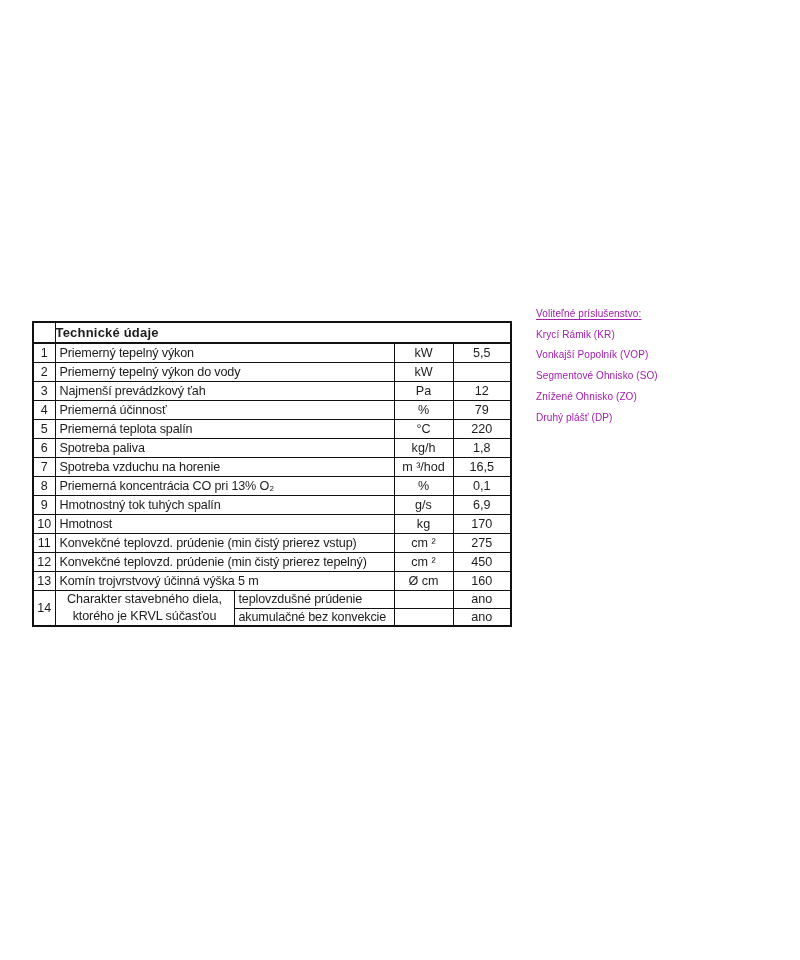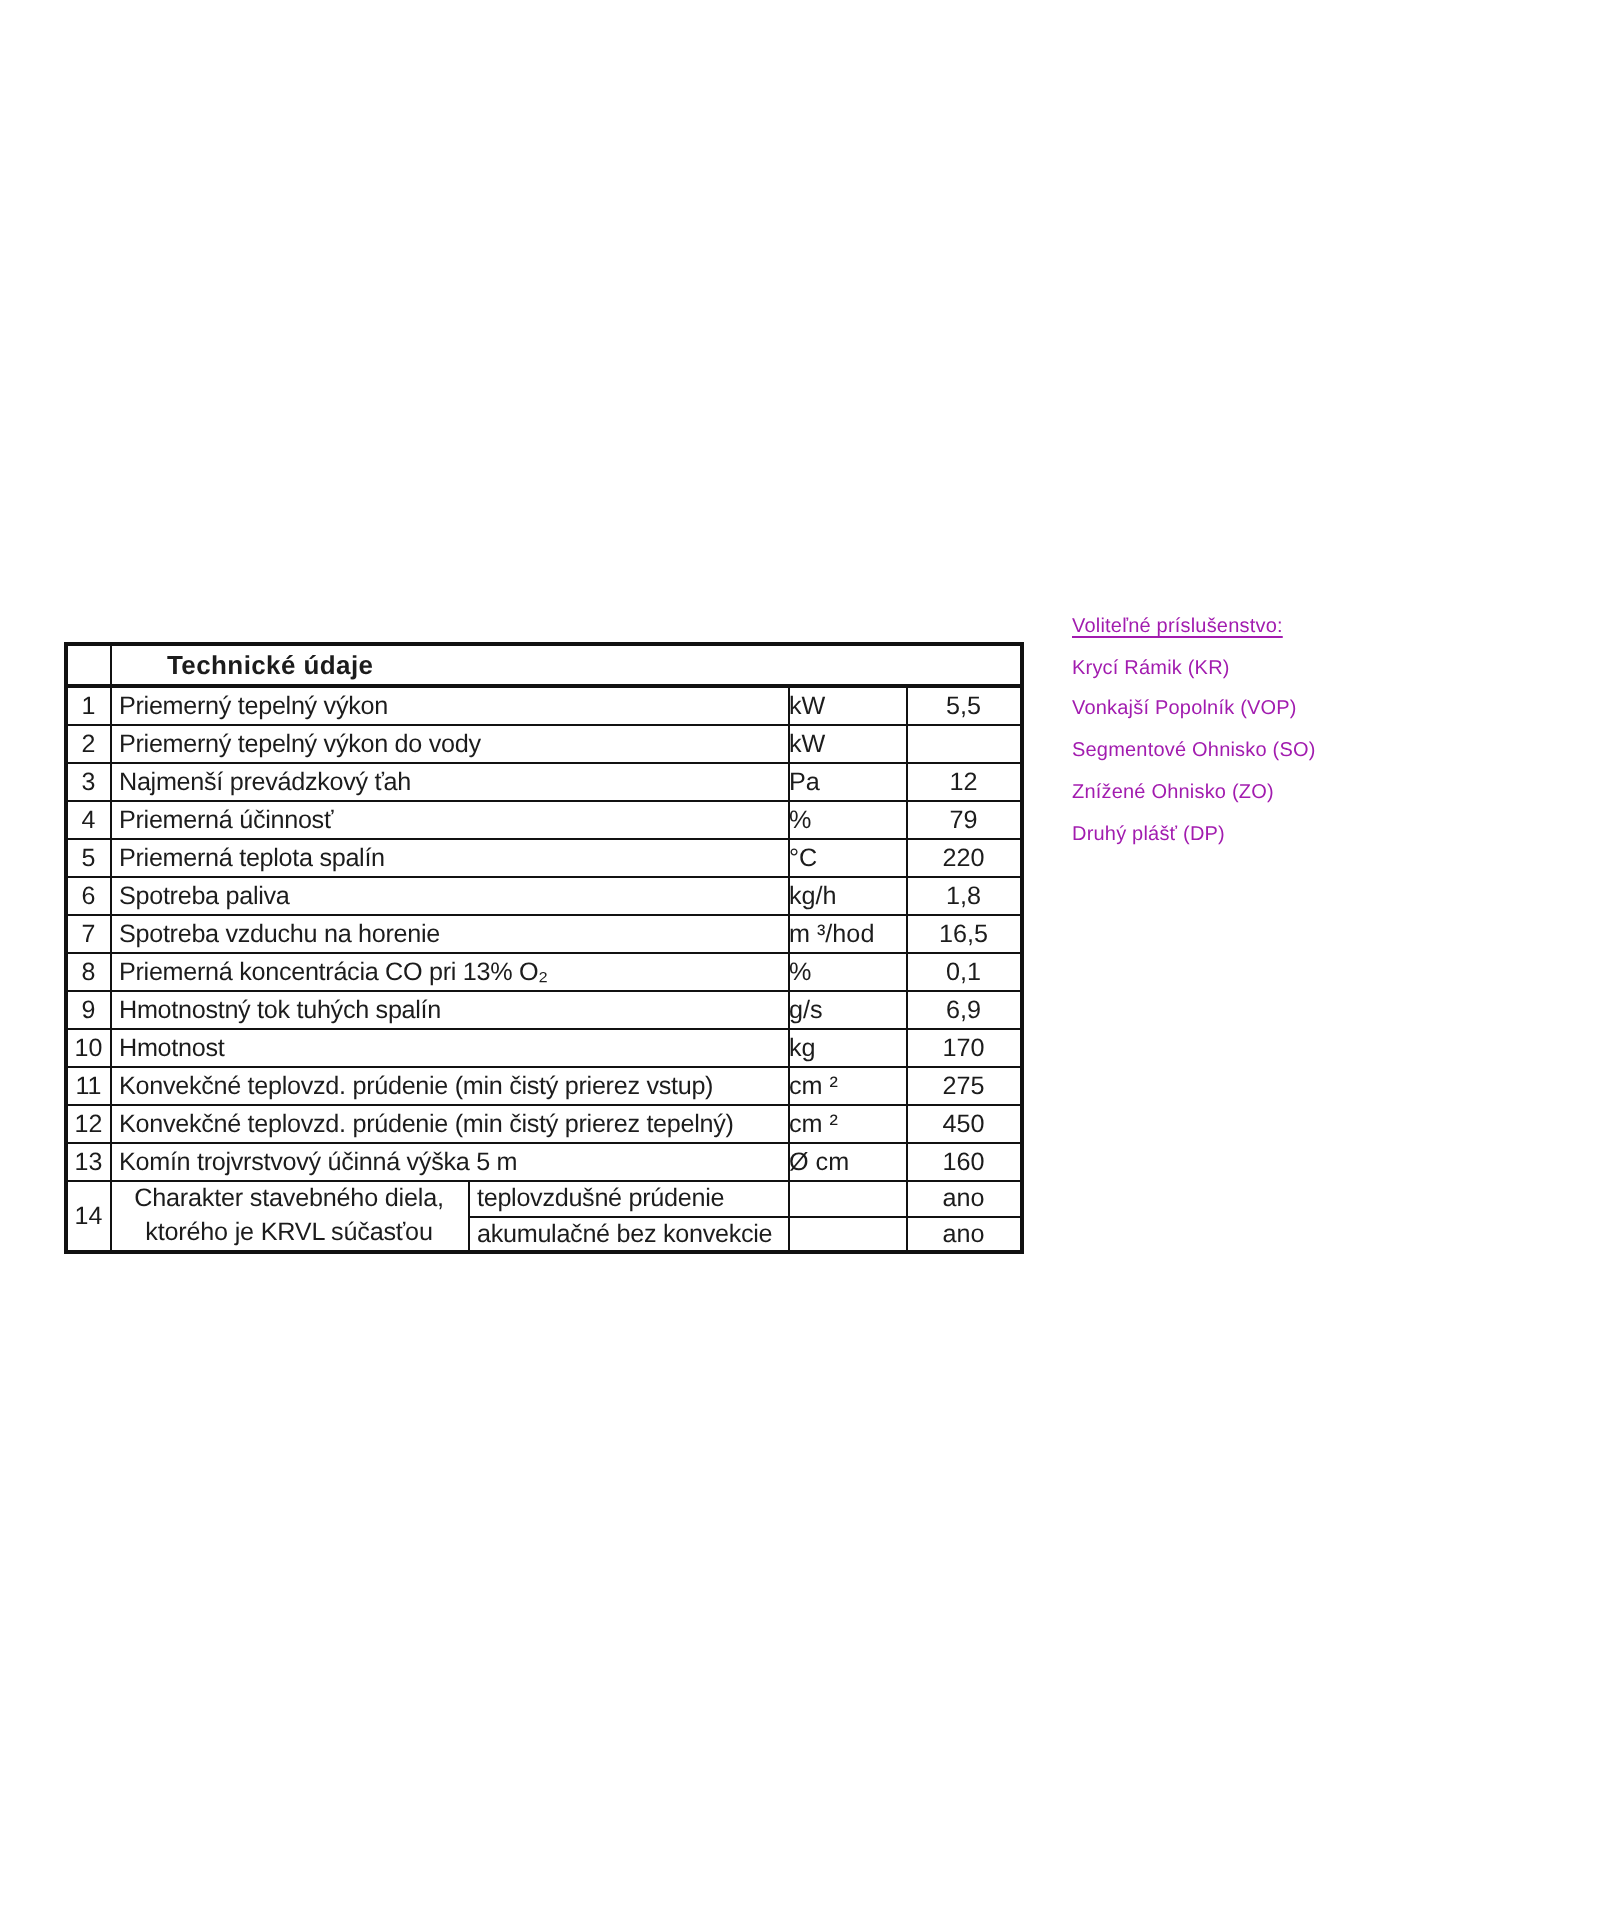--- a/index.html
+++ b/index.html
@@ -26,31 +26,30 @@
     height: 19px;
     font-size: 13px;
     vertical-align: middle;
     overflow: hidden;
     white-space: nowrap;
     padding: 0;
   }
   .tech tr.header-row td {
     border-bottom: 2px solid #111111;
     height: 21px;
-    padding-left: 28px;
   }
   .title-cell {
     font-weight: bold;
     font-size: 15px;
     padding-left: 4px;
     letter-spacing: 0.2px;
   }
   .tech .num   { text-align: center; font-size: 12.5px; }
   .tech .label { text-align: left; padding-left: 4px; letter-spacing: -0.15px; font-size: 12.6px; }
-  .tech .unit  { text-align: left; font-size: 12.6px; }
+  .tech .unit  { text-align: center; font-size: 12.6px; }
   .tech .value { text-align: center; font-size: 12.6px; }
   .tech tr.sub-row td { height: 18px; }
   .tech .char-cell {
     text-align: center;
     font-size: 12.6px;
     letter-spacing: -0.1px;
     line-height: 17px;
     white-space: normal;
     margin-left: 26px;
   }

